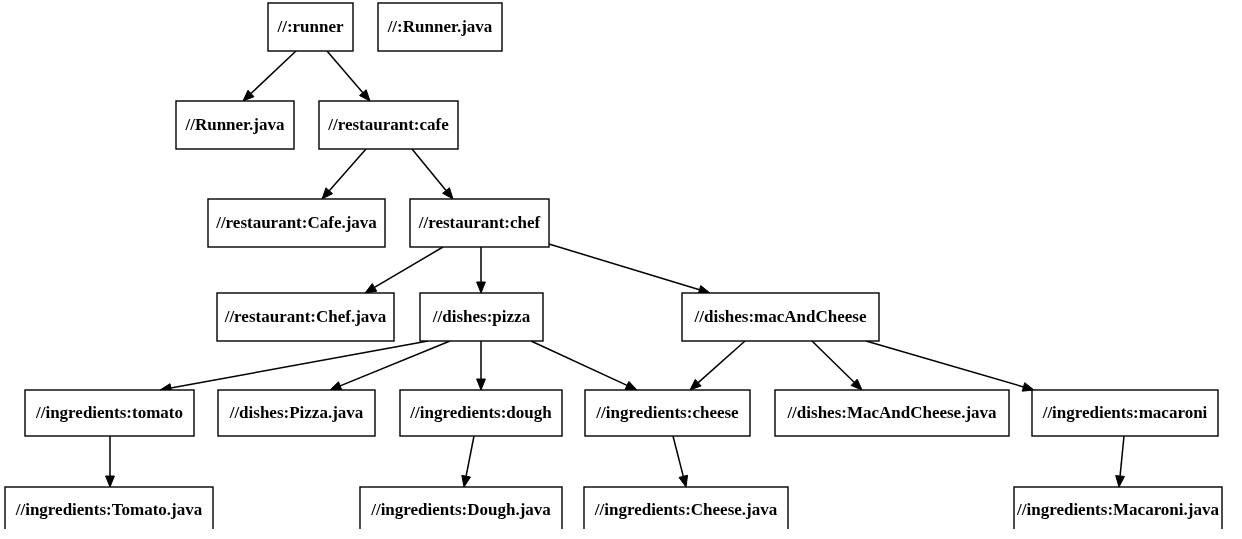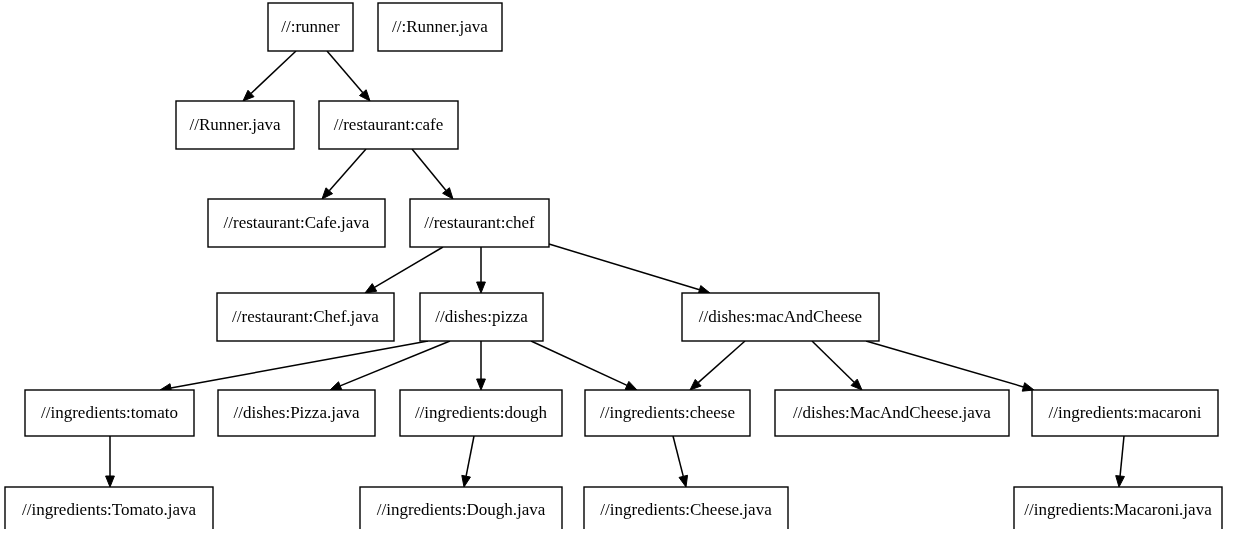--- a/index.html
+++ b/index.html
@@ -7,20 +7,21 @@
     padding: 0;
     background: #ffffff;
   }
   #graph-root {
     position: relative;
     width: 1242px;
     height: 529px;
     background: #ffffff;
     overflow: hidden;
     font-family: "Liberation Serif", "DejaVu Serif", serif;
+    font-weight: bold;
   }
   svg#graph-canvas {
     position: absolute;
     top: 0;
     left: 0;
     width: 1242px;
     height: 539px;
     display: block;
   }
   .node-box {

